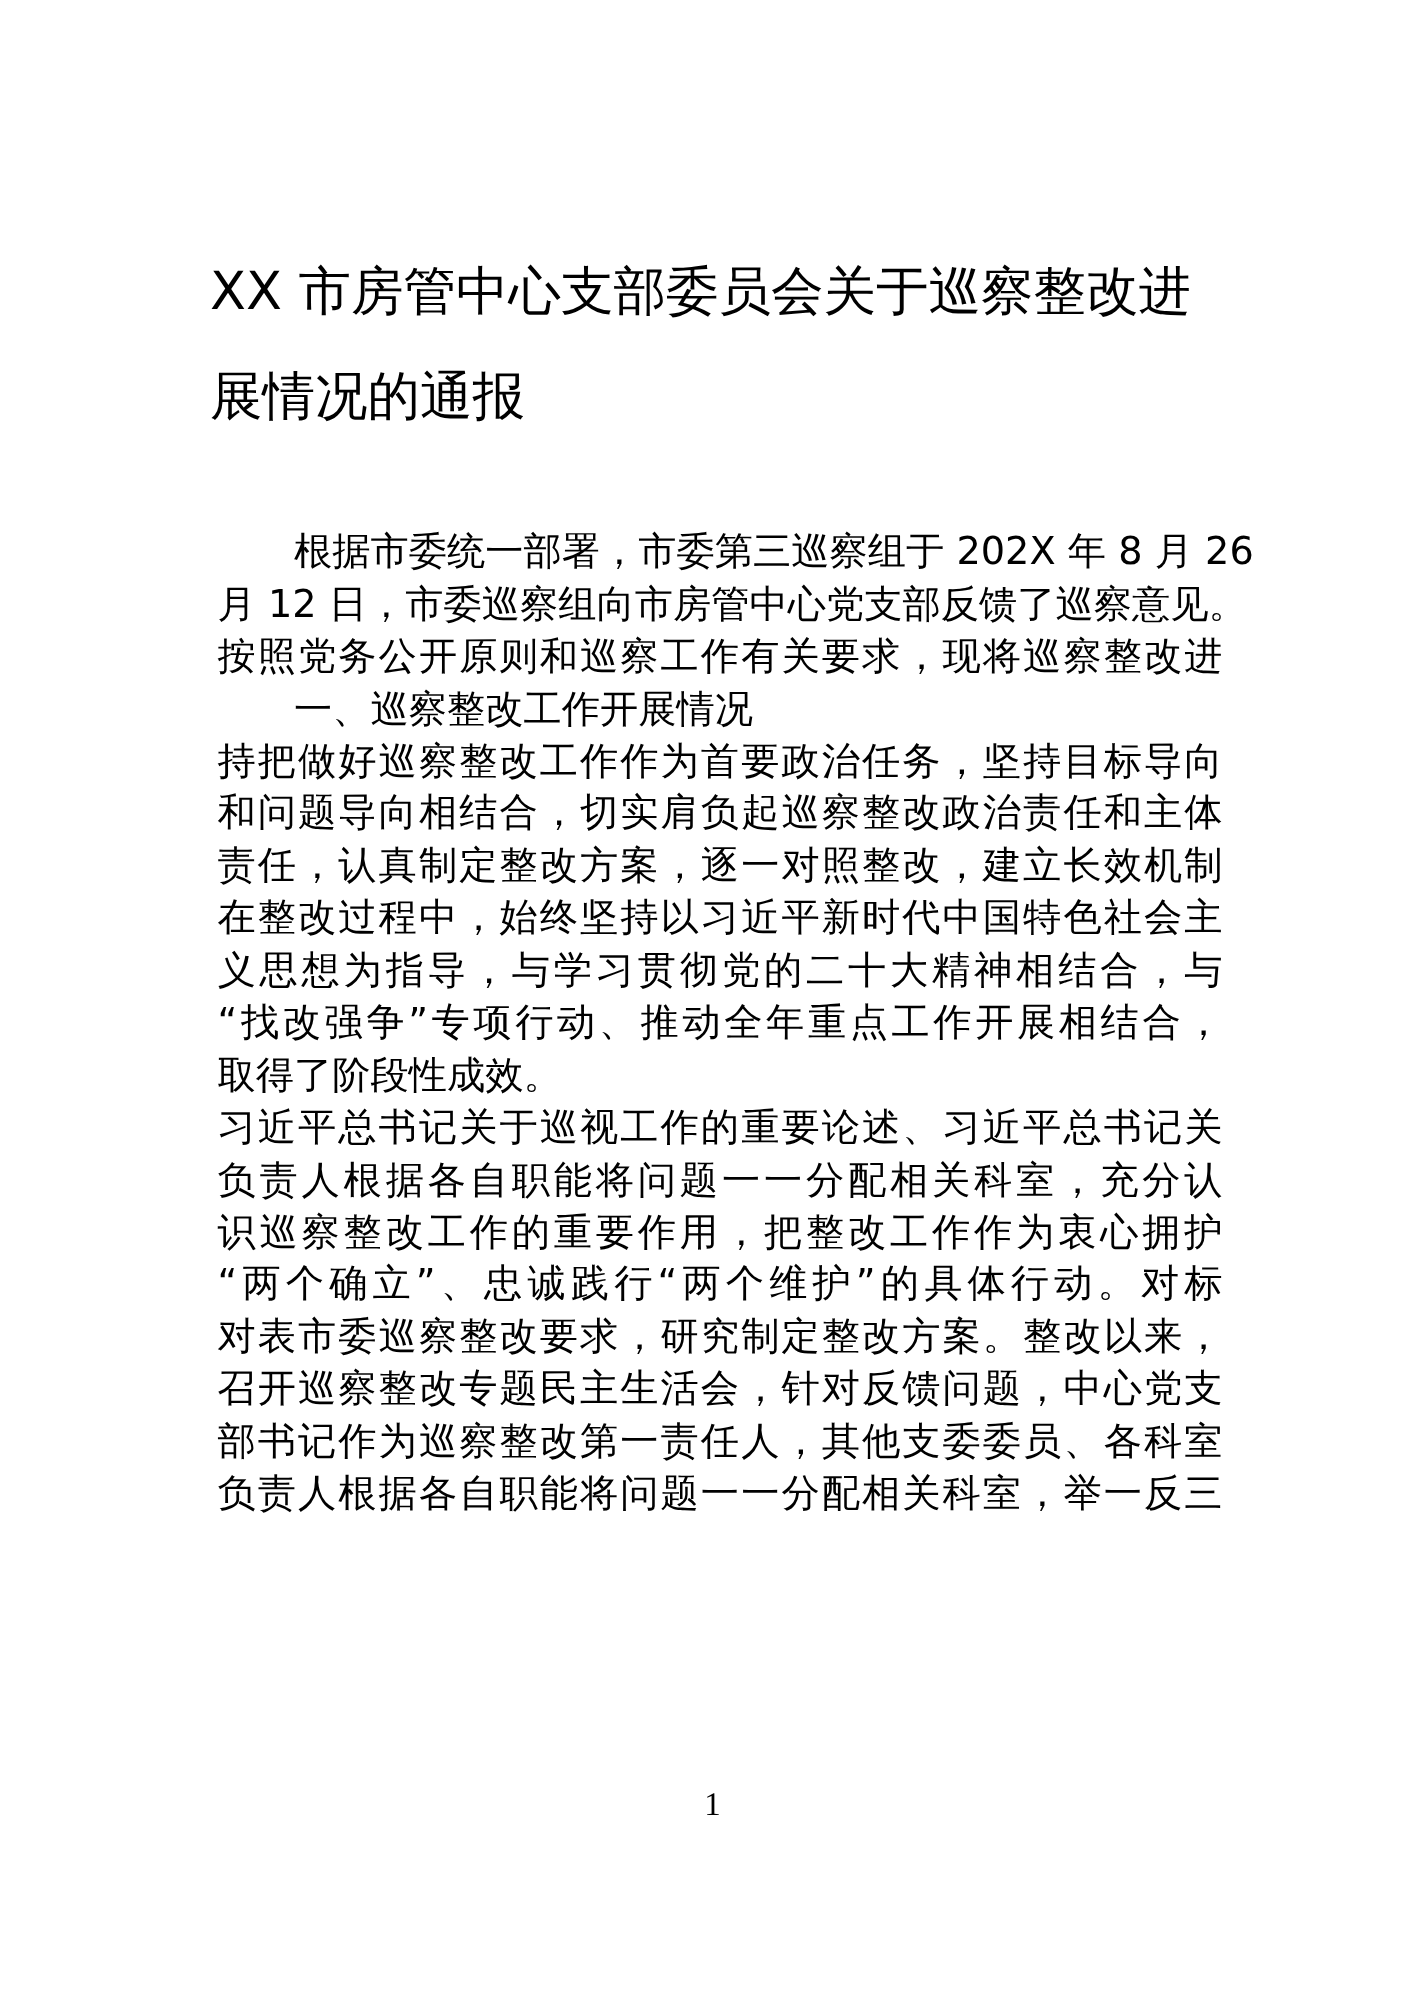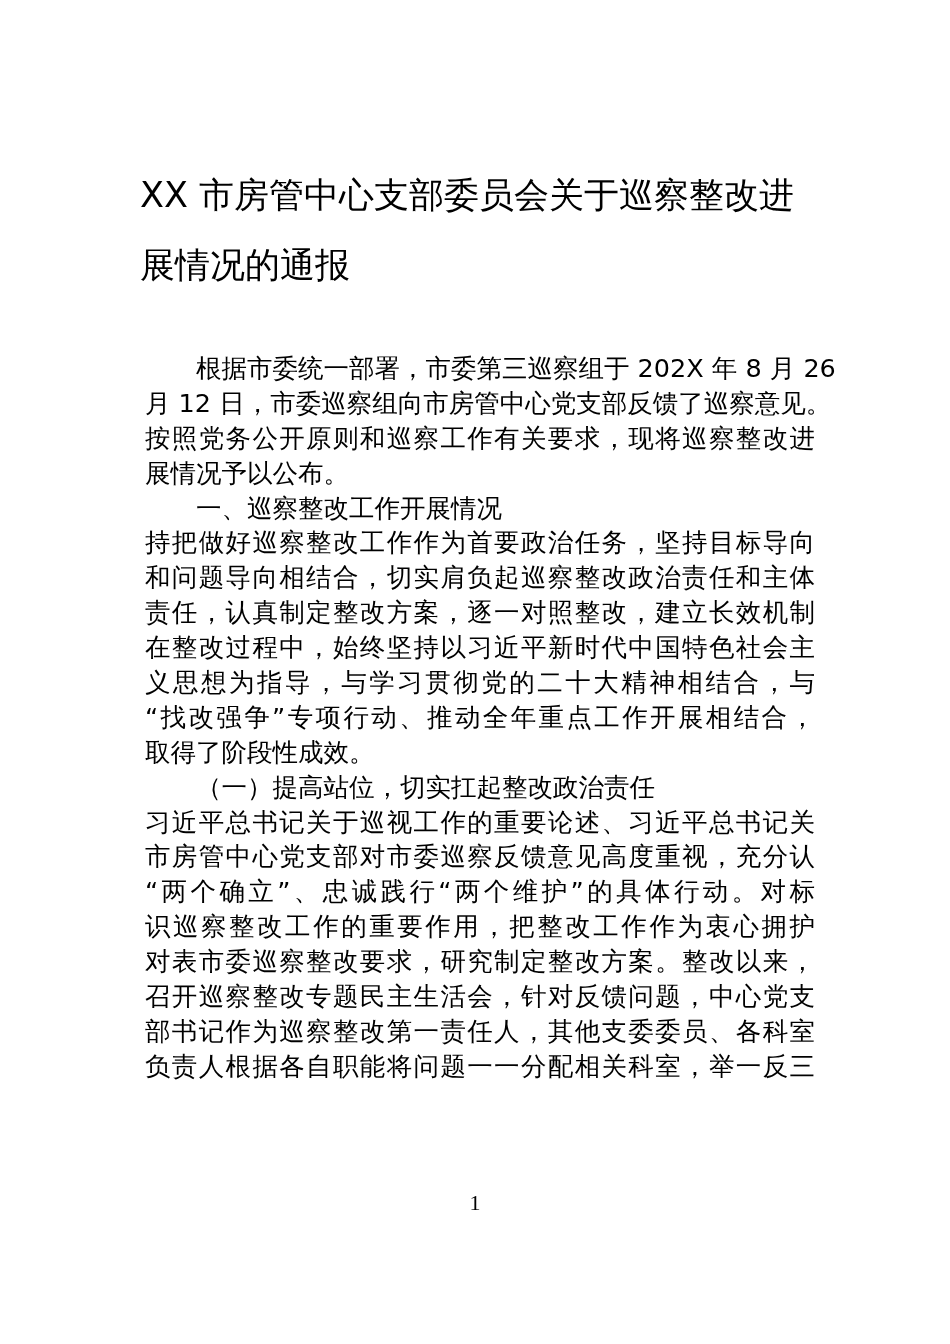--- a/index.html
+++ b/index.html
@@ -32,34 +32,32 @@
 <div class="page">
   <div class="title">
     <span class="ln">XX 市房管中心支部委员会关于巡察整改进</span>
     <span class="ln">展情况的通报</span>
   </div>
 
   <div class="body" id="body">
       <span class="ln indent">根据市委统一部署，市委第三巡察组于 202X 年 8 月 26</span>
       <span class="ln">月 12 日，市委巡察组向市房管中心党支部反馈了巡察意见。</span>
       <span class="ln">按照党务公开原则和巡察工作有关要求，现将巡察整改进</span>
-      <span class="ln last">展情况予以公布。</span>
       <span class="ln indent last">一、巡察整改工作开展情况</span>
       <span class="ln">持把做好巡察整改工作作为首要政治任务，坚持目标导向</span>
       <span class="ln">和问题导向相结合，切实肩负起巡察整改政治责任和主体</span>
       <span class="ln">责任，认真制定整改方案，逐一对照整改，建立长效机制</span>
       <span class="ln">在整改过程中，始终坚持以习近平新时代中国特色社会主</span>
       <span class="ln">义思想为指导，与学习贯彻党的二十大精神相结合，与</span>
       <span class="ln">“找改强争”专项行动、推动全年重点工作开展相结合，</span>
       <span class="ln last">取得了阶段性成效。</span>
-      <span class="ln indent last">（一）提高站位，切实扛起整改政治责任</span>
       <span class="ln">习近平总书记关于巡视工作的重要论述、习近平总书记关</span>
-      <span class="ln">市房管中心党支部对市委巡察反馈意见高度重视，充分认</span>
+      <span class="ln">负责人根据各自职能将问题一一分配相关科室，充分认</span>
+      <span class="ln">识巡察整改工作的重要作用，把整改工作作为衷心拥护</span>
       <span class="ln">“两个确立”、忠诚践行“两个维护”的具体行动。对标</span>
-      <span class="ln">识巡察整改工作的重要作用，把整改工作作为衷心拥护</span>
       <span class="ln">对表市委巡察整改要求，研究制定整改方案。整改以来，</span>
       <span class="ln">召开巡察整改专题民主生活会，针对反馈问题，中心党支</span>
       <span class="ln">部书记作为巡察整改第一责任人，其他支委委员、各科室</span>
       <span class="ln">负责人根据各自职能将问题一一分配相关科室，举一反三</span>
     </div>
 
   <div class="footer">1</div>
 </div>
 
 </body></html>

